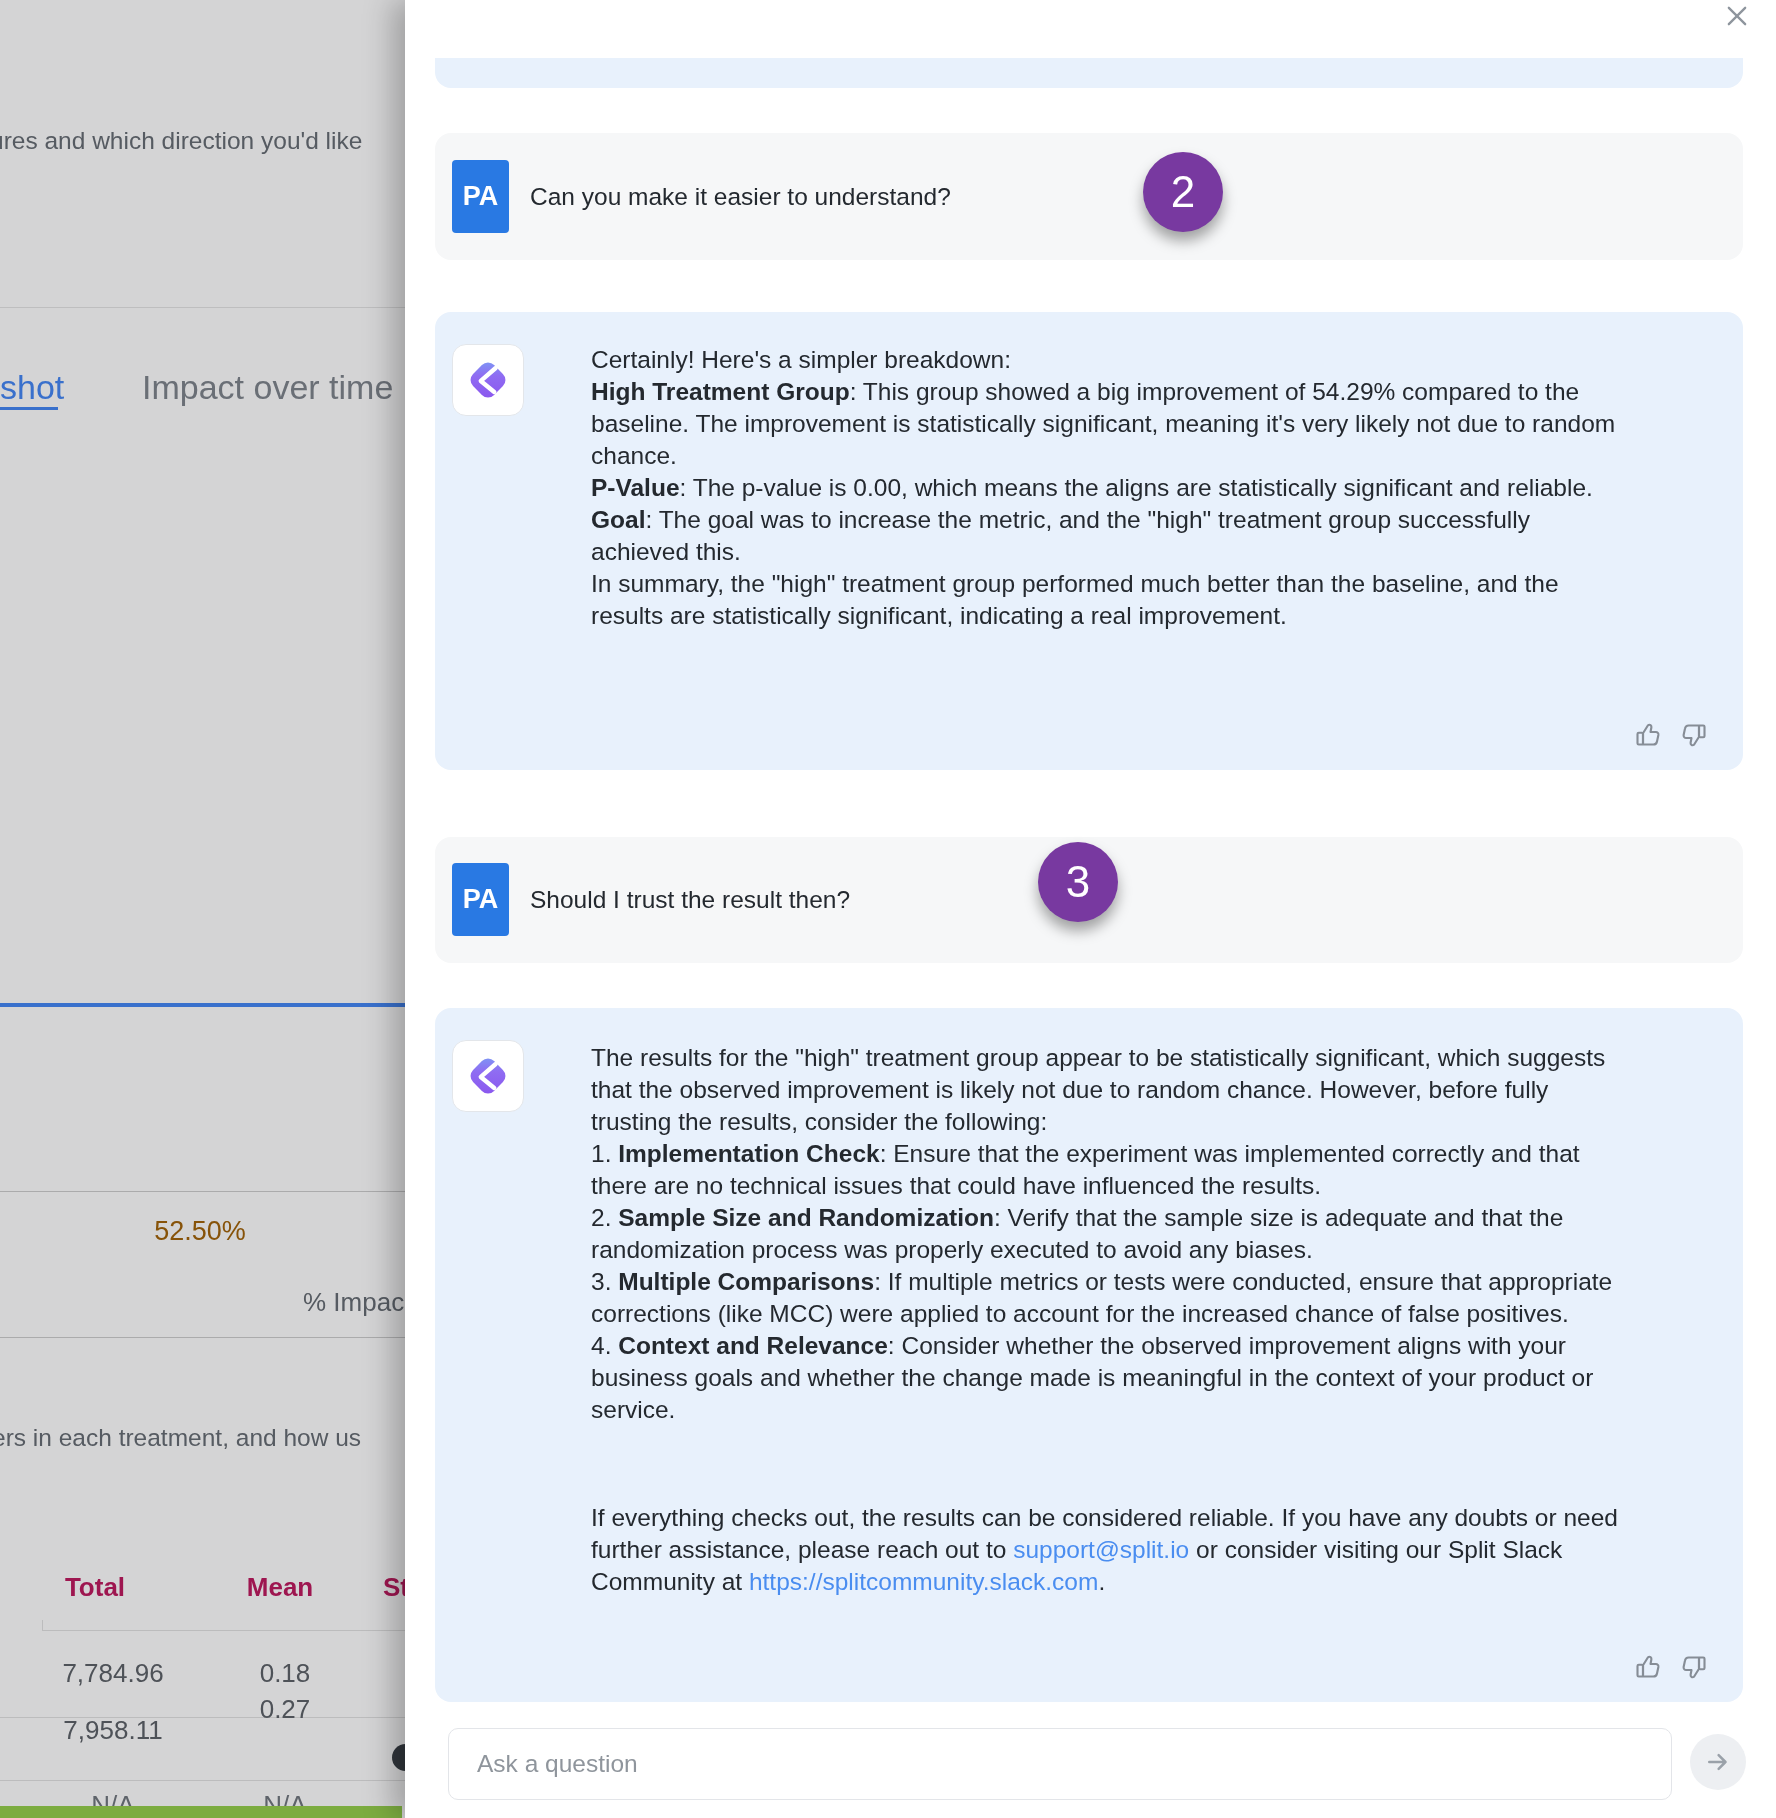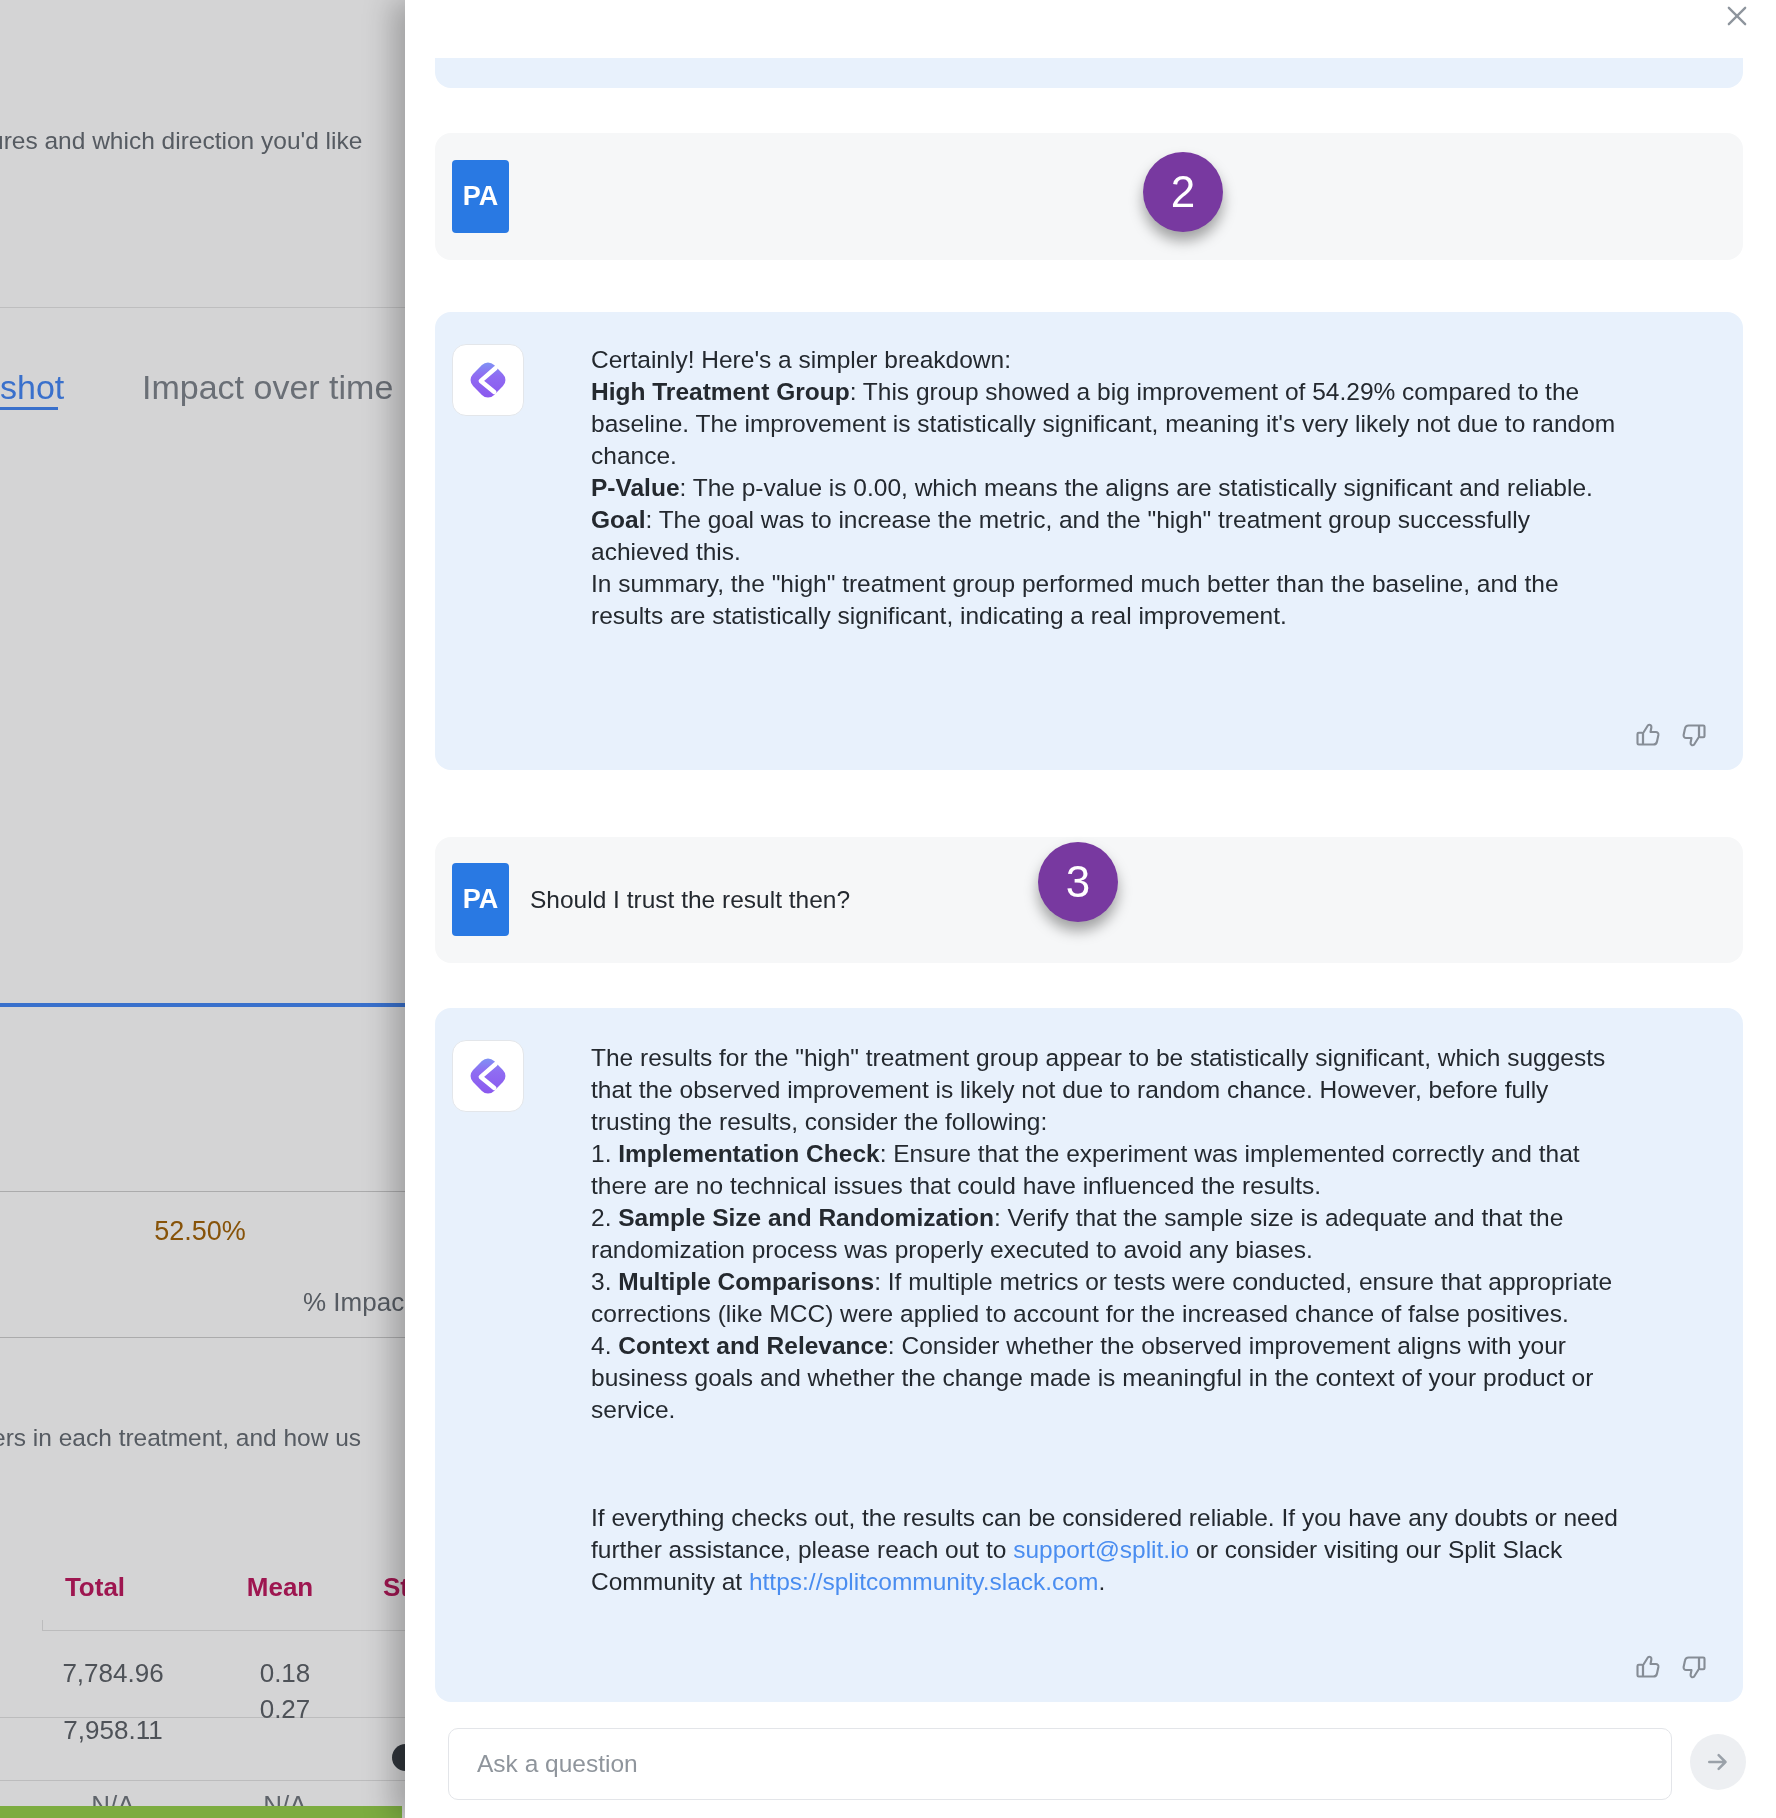--- a/index.html
+++ b/index.html
@@ -127,20 +127,21 @@
   <button class="close-btn">
     <svg viewBox="0 0 24 24">
         <path d="M5 5l14 14M19 5 5 19" stroke="currentColor" stroke-width="2" stroke-linecap="round" fill="none"></path>
       </svg>
   </button>
 
   <div class="card sliver"></div>
 
   <div class="card user-card" style="top:133px;height:127px;">
     <div class="pa-avatar" style="top:27px;">PA</div>
+    <div class="msg-text" style="top:48px;">Can you make it easier to understand?</div>
   </div>
 
   <div class="card asst-card" style="top:312px;height:458px;">
     <div class="bot-avatar">
       <svg viewBox="0 0 48 48" width="46" height="46">
         <rect x="8.5" y="8.5" width="31" height="31" rx="9" transform="rotate(45 24 24)" fill="url(#splitgrad)"></rect>
         <path d="M32 11.5 16.5 25 30.5 36.5" fill="none" stroke="#ffffff" stroke-width="4.6" stroke-linecap="round" stroke-linejoin="round"></path>
       </svg>
     </div>
     <div class="rich"><span>Certainly! Here's a simpler breakdown:

